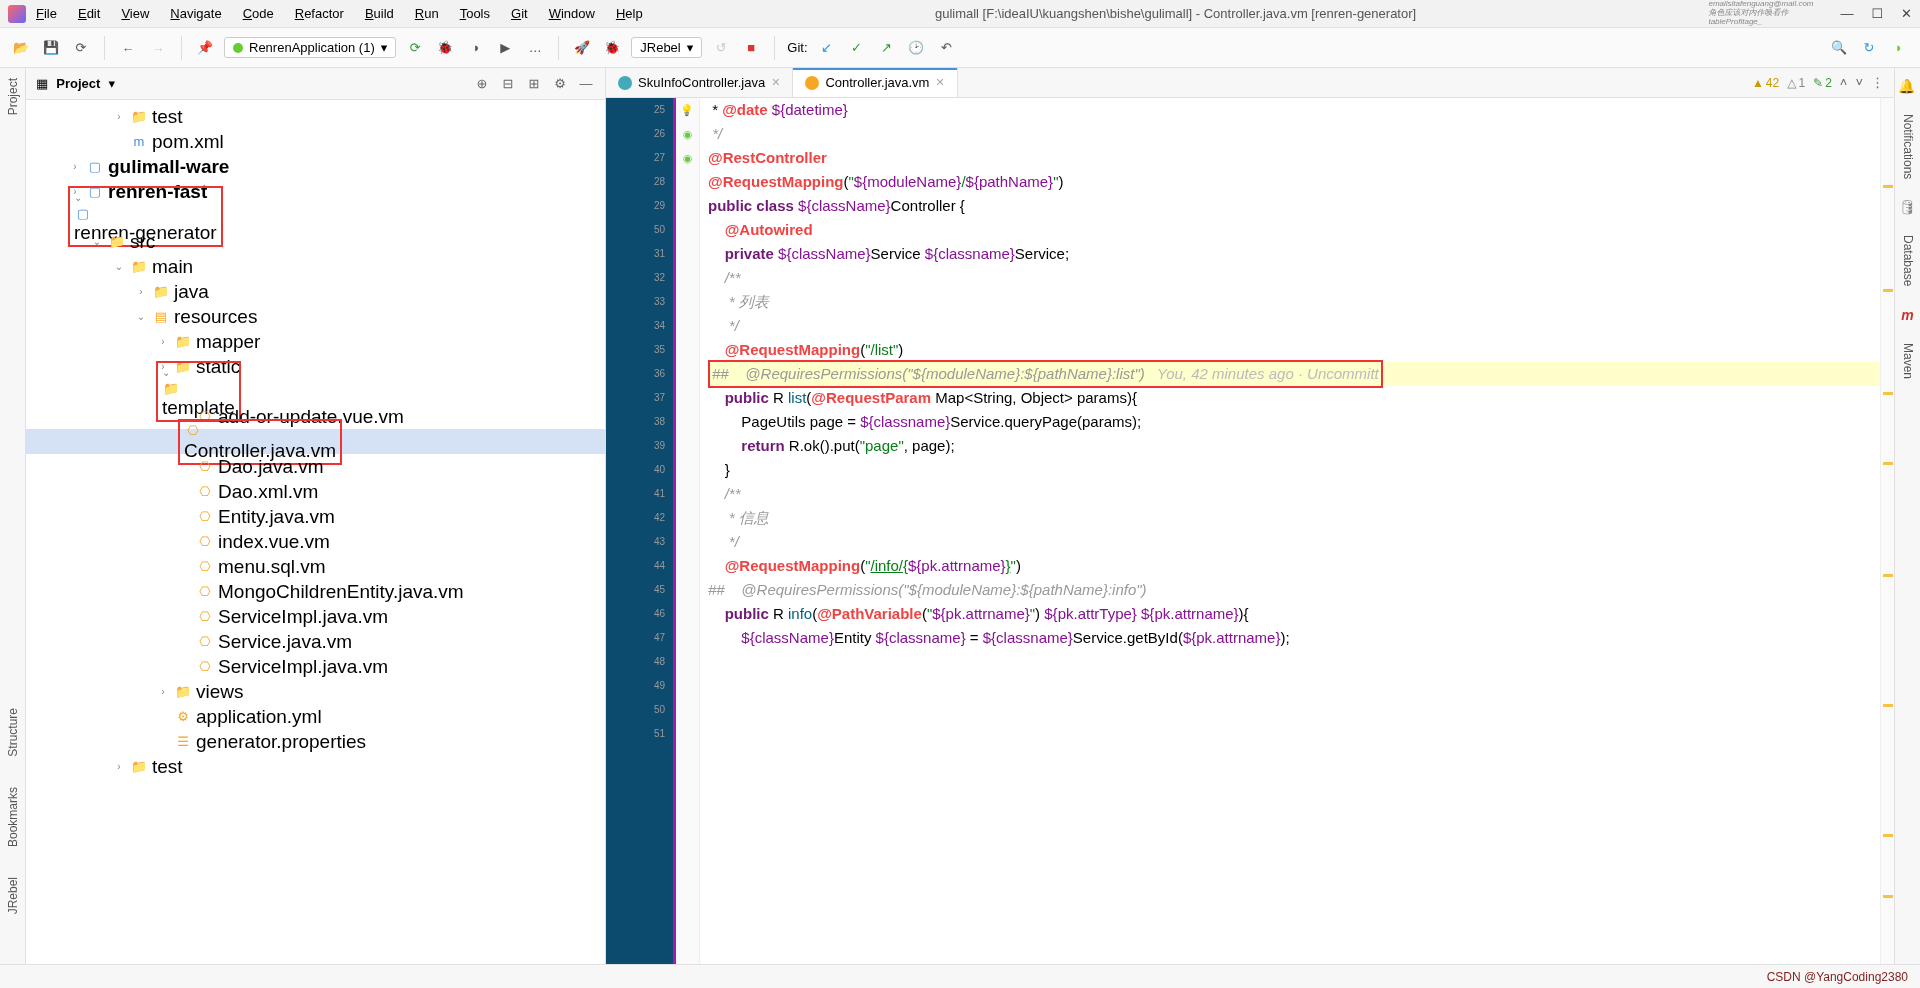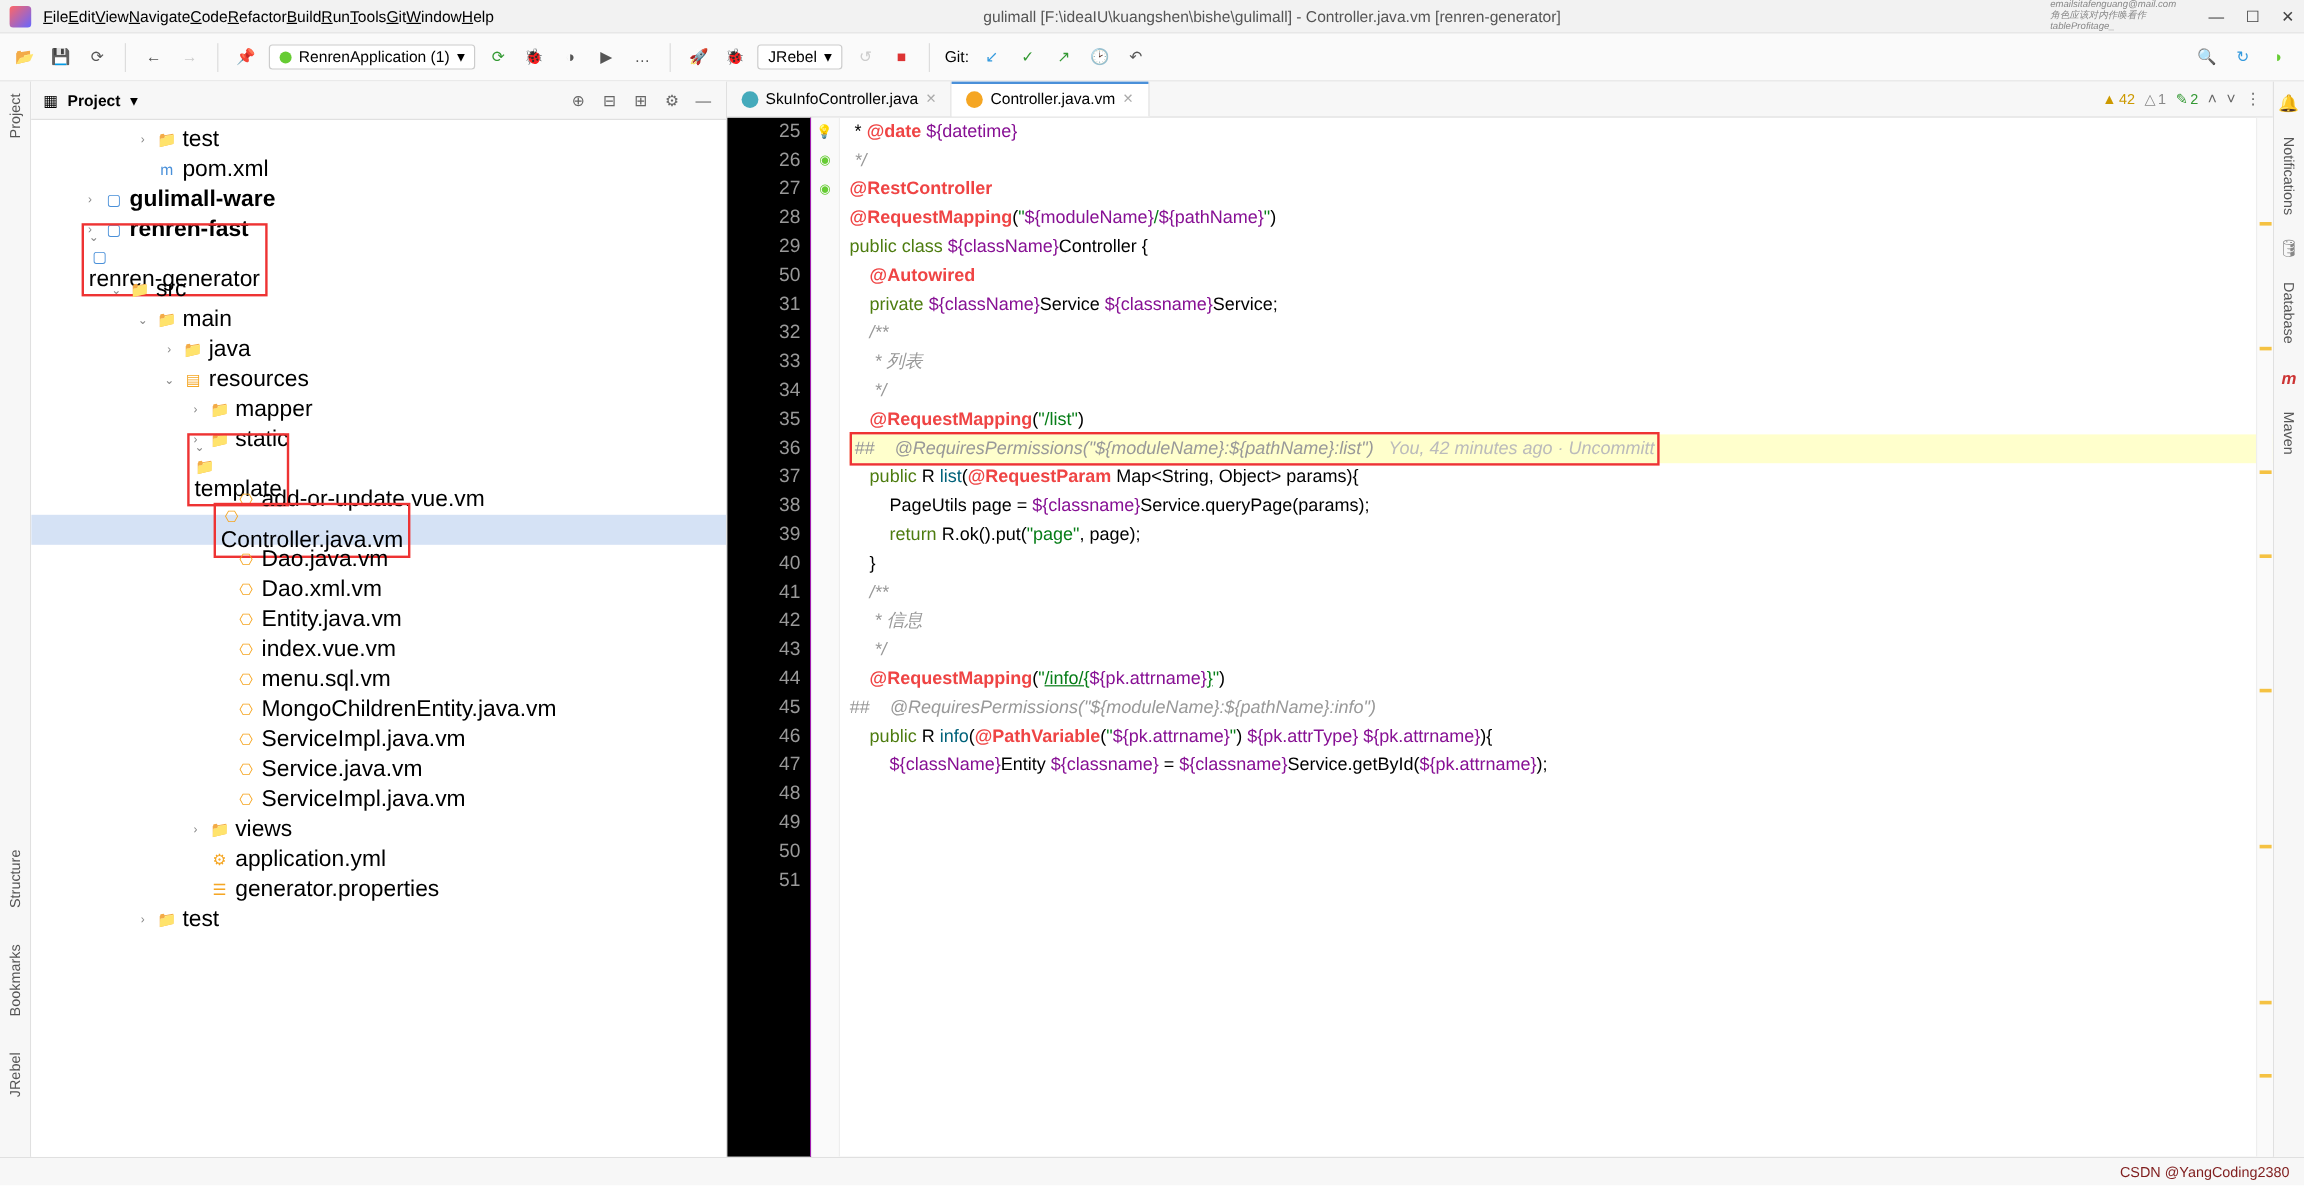--- a/index.html
+++ b/index.html
@@ -1,20 +1,20 @@
 <!DOCTYPE html>
 <html><head>
 <meta charset="utf-8">
 <style>
 * { box-sizing: border-box; margin: 0; padding: 0; font-family: "Segoe UI", Arial, sans-serif; }
 body { background: #fff; overflow: hidden; width: 1920px; height: 988px; font-size: 13px; color: #000; }
 
 .titlebar { height: 28px; background: #f2f2f2; display: flex; align-items: center; padding: 0 8px; border-bottom: 1px solid #e0e0e0; }
 .titlebar .logo { width:18px; height:18px; background: linear-gradient(135deg,#f66,#66f); border-radius:3px; margin-right:10px; }
-.titlebar .menu { display: flex; gap: 0; font-size: 13px; }
+.titlebar .menu { display: flex; gap: 21px; font-size: 13px; }
 .titlebar .menu span u { text-decoration: underline; }
 .titlebar .title { margin-left: auto; margin-right: auto; color: #555; font-size: 13px; }
 .titlebar .note { font-size:8px; color:#888; line-height:1.1; min-width:120px; }
 .titlebar .winbtn { display:flex; gap:18px; margin-left:12px; color:#444; font-size:13px; }
 
 .toolbar { height: 40px; background: #fafafa; border-bottom: 1px solid #e0e0e0; display: flex; align-items: center; padding: 0 10px; gap:8px; }
 .toolbar .sep { width:1px; height:24px; background:#ddd; margin:0 4px;}
 .tb-btn { width:22px; height:22px; display:flex; align-items:center; justify-content:center; color:#555; }
 .runcfg { display:flex; align-items:center; gap:6px; border:1px solid #ccc; border-radius:3px; padding:2px 8px; background:#fff;}
 .runcfg .grn{ width:10px; height:10px; border-radius:50%; background:#6c3;}
@@ -48,26 +48,26 @@
 .tab .cls{ color:#aaa; font-size:11px;}
 .tab .ico{ width:14px; height:14px; border-radius:50%; background:#8cc; display:inline-block;}
 
 .tabs .right { margin-left:auto; display:flex; align-items:center; gap:8px; padding:0 10px; color:#666;}
 .badge{ display:inline-flex; align-items:center; gap:2px; font-size:12px;}
 .badge.y{color:#c90;}
 .badge.g{color:#888;}
 .badge.gr{color:#393;}
 
 .codewrap{ flex:1; display:flex; overflow:hidden; position:relative;}
-.gutter{ width:70px; background:#000000; border-right:1px solid #a21caf; text-align:right; padding:0 8px 0 0; font-family:Consolas,monospace; font-size:16px; color:#999; line-height:24px;}
+.gutter{ width:70px; background:#0c4a6e; border-right:3px solid #a21caf; text-align:right; padding:0 8px 0 0; font-family:Consolas,monospace; font-size:10px; color:#999; line-height:24px;}
 .ggut{ width:24px; background:#fafafa; border-right:1px solid #eee; line-height:24px;}
 .ggut .mk{ display:block; text-align:center; font-size:11px;}
 .code{ flex:1; font-family:Consolas,monospace; font-size:15px; line-height:24px; padding-left:8px; white-space:pre; overflow:auto;}
 .code .cmt{ color:#999; font-style:italic;}
-.code .kw{ color:#4d7c0f; font-weight:normal;}
+.code .kw{ color:#701a75; font-weight:bold;}
 .code .an{ color:#ef4444;font-weight:bold;}
 .code .str{ color:#067d17;}
 .code .var{ color:#871094;}
 .code .fn{ color:#00627a;}
 .code .hl{ background:#ffffcc;}
 .hlbox{ border:2px solid #e33; display:inline-block; margin:-2px 0;}
 .gitlens{ color:#bbb; font-style:italic;}
 .stripe{ position:absolute; right:0; top:0; width:14px; background:#fafafa; border-left:1px solid #eee; height:100%;}
 .stripe .m{ position:absolute; width:10px; left:2px; height:3px; background:#f5c242;}
 

